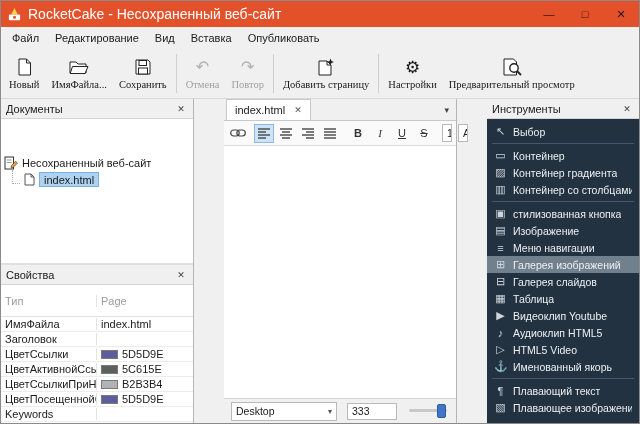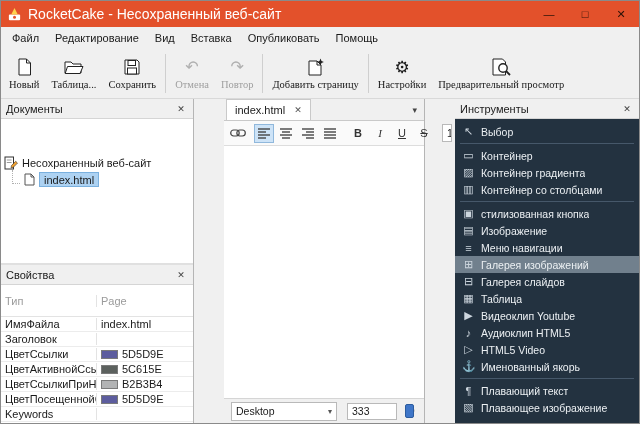--- a/index.html
+++ b/index.html
@@ -73,21 +73,21 @@
   .canvas { flex:1; background:#ffffff; }
 
   .bottombar { height:25px; background:#f0f0f0; border-top:1px solid #d5d5d5; display:flex; align-items:center; padding:0 7px; gap:10px; flex:0 0 auto; }
   .device-select { width:106px; height:19px; }
   .width-input { width:50px; height:17px; border:1px solid #b9b9b9; background:#fff; padding:0 4px; font-family:Liberation Sans, sans-serif; font-size:10.5px; color:#1a1a1a; }
   .slider { flex:1; position:relative; height:100%; }
   .slider-track { position:absolute; left:2px; right:2px; top:50%; height:3px; margin-top:-2px; background:#c8c8c8; border-radius:2px; }
   .slider-handle { position:absolute; right:3px; top:50%; margin-top:-7px; width:9px; height:14px; background:#3f76c8; border:1px solid #2c5c9e; border-radius:2px; }
 
   
-  .right-col { width:184px; flex:0 0 auto; display:flex; flex-direction:column; min-height:0; }
+  .right-col { width:152px; flex:0 0 auto; display:flex; flex-direction:column; min-height:0; }
   .tools-body { flex:1; background:#233240; overflow:hidden; padding-top:4px; }
   .tool-item { display:flex; align-items:center; gap:6px; height:17px; padding:0 7px; color:#ecf0f3; white-space:nowrap; overflow:hidden; }
   .tool-item.selected { background:#71808d; }
   .tool-icon { width:13px; text-align:center; color:#cdd6de; font-size:11px; flex:0 0 auto; }
   .tool-label { font-size:10.5px; overflow:hidden; }
   .tool-sep { height:1px; background:#46586a; margin:3px 5px; }
 
   svg { display:block; }
 </style>
 </head>
@@ -110,41 +110,40 @@
       <div class="win-btn">✕</div>
     </div>
   </div>
 
   <div class="menubar">
     <div class="menu-item">Файл</div>
     <div class="menu-item">Редактирование</div>
     <div class="menu-item">Вид</div>
     <div class="menu-item">Вставка</div>
     <div class="menu-item">Опубликовать</div>
-    <div class="menu-item">Помощь</div>
   </div>
 
   <div class="toolbar">
     <div class="tb-btn">
       <span class="ticon">
         <svg width="15" height="18" viewBox="0 0 15 18">
             <path d="M2 1 h7.5 l4 4 v12 H2 Z" fill="#ffffff" stroke="#222222"></path>
             <path d="M9.5 1 v4 h4" fill="none" stroke="#222222"></path>
           </svg>
       </span>
       <span class="tlabel">Новый</span>
     </div>
     <div class="tb-btn">
       <span class="ticon">
         <svg width="20" height="15" viewBox="0 0 20 15">
             <path d="M1 2 h6 l2 2 h8 v9 H1 Z" fill="#ffffff" stroke="#222222"></path>
             <path d="M3.5 6.5 h15.5 l-3 7 H1.2 Z" fill="#ffffff" stroke="#222222"></path>
           </svg>
       </span>
-      <span class="tlabel">Таблица...</span>
+      <span class="tlabel">ИмяФайла...</span>
     </div>
     <div class="tb-btn">
       <span class="ticon">
         <svg width="16" height="16" viewBox="0 0 16 16">
             <path d="M1 1 h12 l2 2 v12 H1 Z" fill="#ffffff" stroke="#222222"></path>
             <rect x="4" y="1.5" width="7.5" height="5" fill="#ffffff" stroke="#222222"></rect>
             <rect x="3.5" y="9" width="9" height="6" fill="#ffffff" stroke="#222222"></rect>
           </svg>
       </span>
       <span class="tlabel">Сохранить</span>

